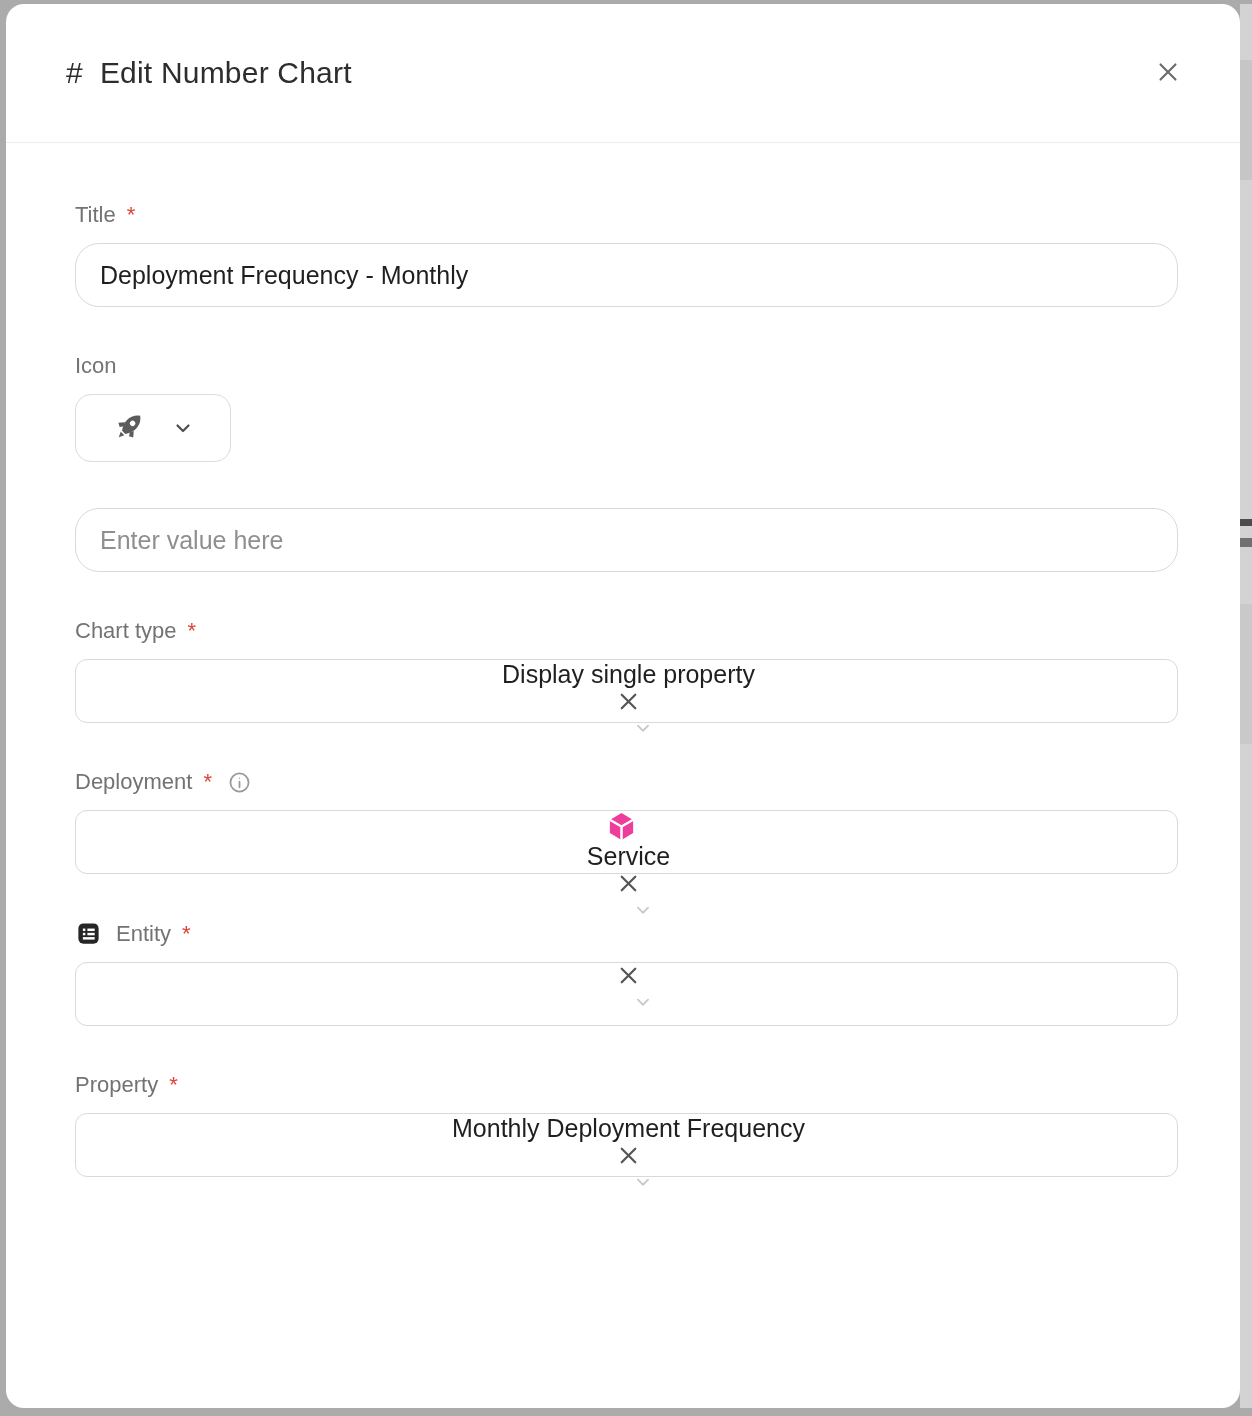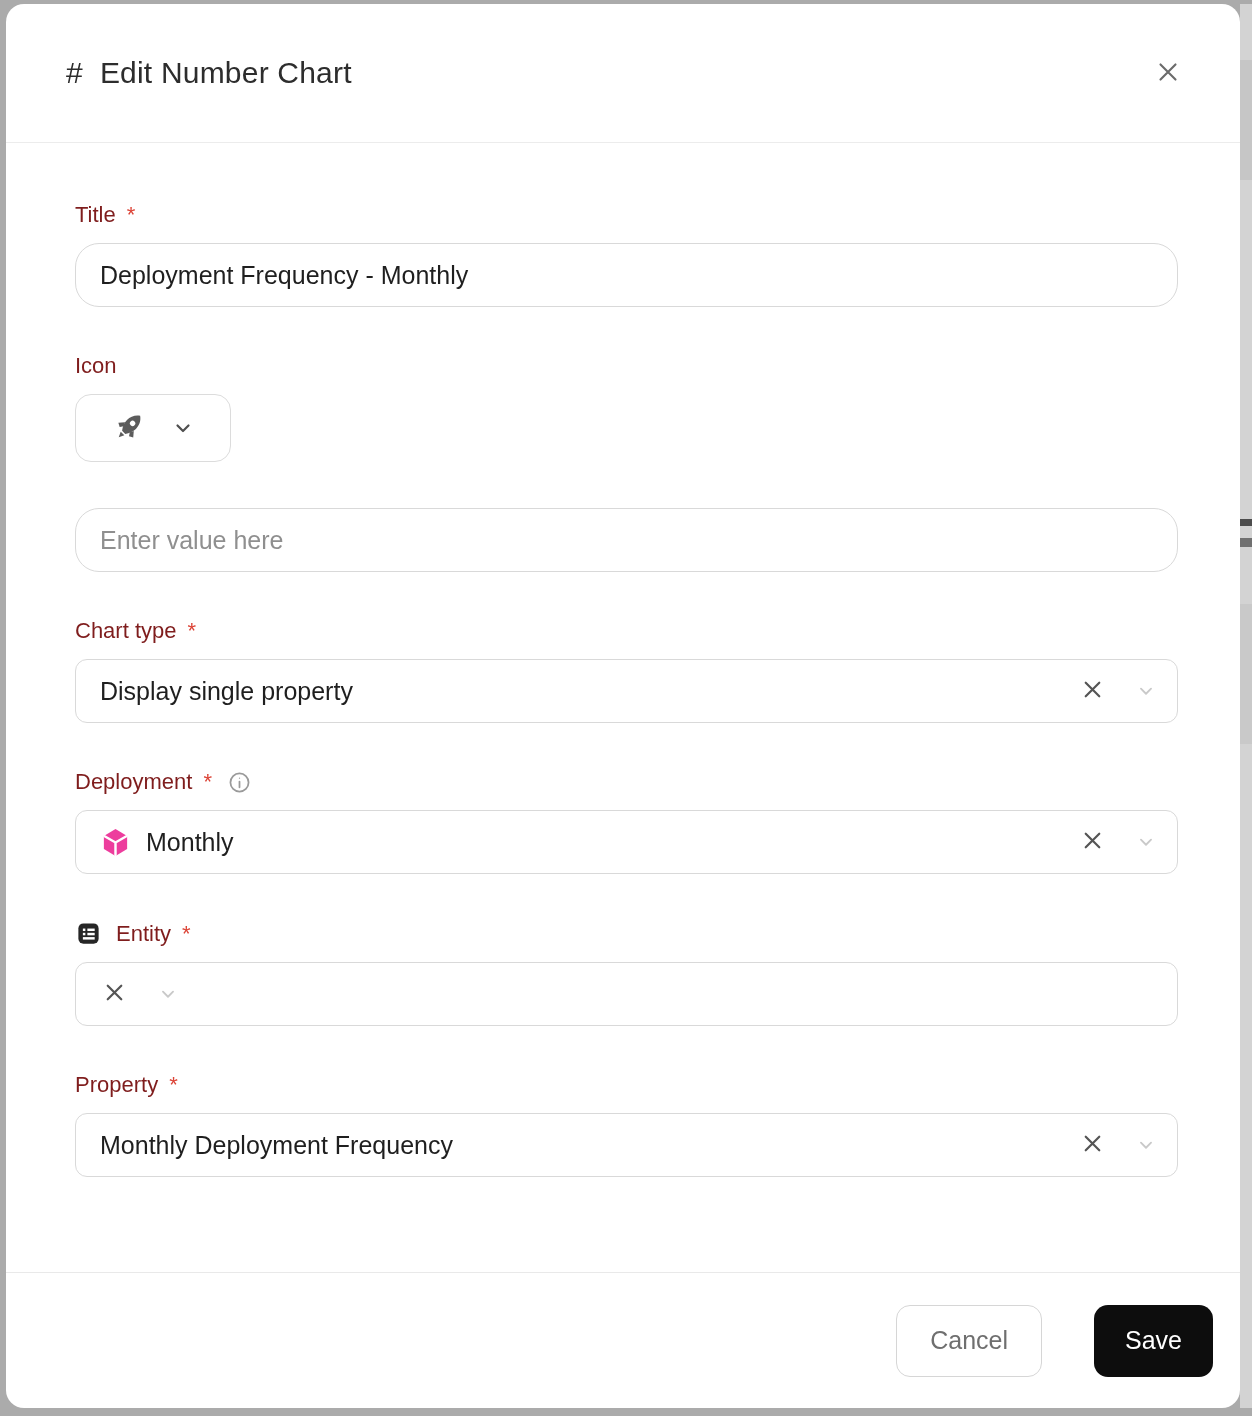--- a/index.html
+++ b/index.html
@@ -40,21 +40,21 @@
   .close-btn {
     margin-left:auto; width:40px; height:40px;
     display:flex; align-items:center; justify-content:center;
     background:none; border:none; cursor:pointer; padding:0;
   }
 
   
   .modal-body { flex:1 1 auto; padding:59px 62px 0 69px; box-sizing:border-box; }
   .group { margin-bottom:46px; }
   .label-row { display:flex; align-items:center; gap:11px; margin-bottom:15px; }
-  .label { font-size:22px; color:#7f1d1d; line-height:26px; }
+  .label { font-size:22px; color:#737373; line-height:26px; }
   .asterisk { color:#dc4437; font-size:22px; line-height:26px; }
 
   .text-input {
     width:100%; height:64px; box-sizing:border-box;
     border:1px solid #d9d9d9; border-radius:24px;
     padding:0 24px; font-size:25px; color:#1f1f1f;
     font-family:"Liberation Sans", sans-serif;
     background:#fff; outline:none;
   }
   .text-input::placeholder { color:#8f8f8f; opacity:1; }
@@ -65,21 +65,21 @@
     background:#fff; cursor:pointer;
     display:flex; align-items:center; justify-content:center; gap:24px;
     padding:0;
   }
 
   .select {
     display:flex; align-items:center;
     height:64px; box-sizing:border-box;
     border:1px solid #d9d9d9; border-radius:12px;
     padding:0 20px 0 24px;
-    background:#fff; cursor:pointer;
+    background:#fff; cursor:pointer;flex-direction:column;
   }
   .select-value { flex:1 1 auto; font-size:25px; color:#1f1f1f; }
   .select-leading { display:flex; align-items:center; margin-right:15px; }
   .clear-x { display:flex; align-items:center; justify-content:center; width:28px; height:28px; background:none; border:none; padding:0; cursor:pointer; }
   .select-chevron { margin-left:29px; color:#c9c9c9; display:flex; align-items:center; }
 
   
   .modal-footer {
     flex:0 0 136px; height:136px; box-sizing:border-box;
     border-top:1px solid #e9e9e9;
@@ -197,21 +197,21 @@
             </svg>
         </span>
       </div>
       <div class="select">
         <span class="select-leading">
           <svg width="31" height="31" viewBox="0 0 24 24">
             <path fill="#ED3D9D" d="M12 1.6 L21 6.9 V17.1 L12 22.4 L3 17.1 V6.9 Z"></path>
             <path stroke="#ffffff" stroke-width="1.9" fill="none" stroke-linecap="round" stroke-linejoin="round" d="M12 12 L3.6 7.2 M12 12 L20.4 7.2 M12 12 V21.6"></path>
           </svg>
         </span>
-        <span class="select-value">Monthly</span>
+        <span class="select-value">Service</span>
         <button class="clear-x">
           <span>
             <svg width="25" height="25" viewBox="0 0 24 24" fill="none" stroke="#555555" stroke-width="2.1" stroke-linecap="round">
                 <path d="M5.5 5.5 L18.5 18.5 M18.5 5.5 L5.5 18.5"></path>
               </svg>
           </span>
         </button>
         <span class="select-chevron">
           <svg width="22" height="22" viewBox="0 0 24 24" fill="none" stroke="currentColor" stroke-width="2" stroke-linecap="round" stroke-linejoin="round">
               <path d="M6.5 9.5 L12 15 L17.5 9.5"></path>
@@ -268,18 +268,14 @@
         <span class="select-chevron">
           <svg width="22" height="22" viewBox="0 0 24 24" fill="none" stroke="currentColor" stroke-width="2" stroke-linecap="round" stroke-linejoin="round">
               <path d="M6.5 9.5 L12 15 L17.5 9.5"></path>
             </svg>
         </span>
       </div>
     </div>
 
   </div>
 
-  <div class="modal-footer">
-    <button class="btn-cancel">Cancel</button>
-    <button class="btn-save">Save</button>
-  </div>
 
 </div>
 
 </body></html>

